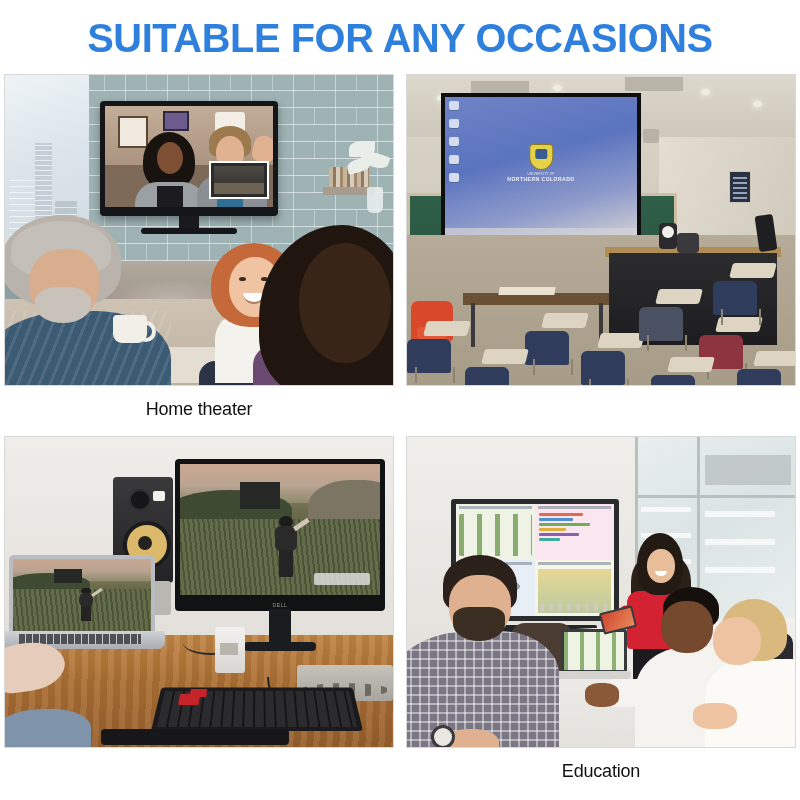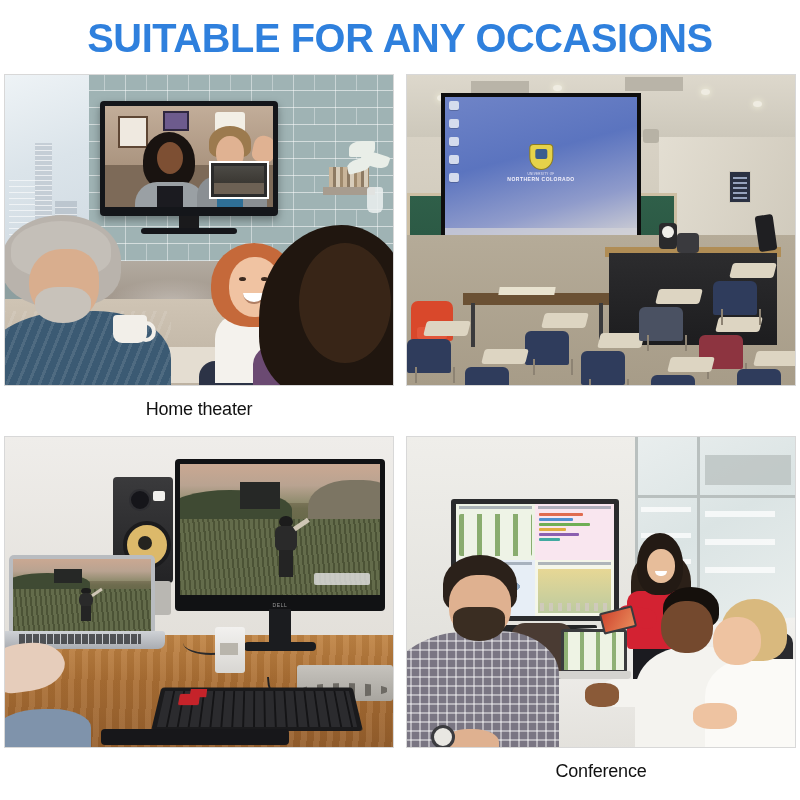--- a/index.html
+++ b/index.html
@@ -692,17 +692,17 @@
           </div>
 
           <div class="ed-woman2">
             <div class="ed-w2-body"></div>
             <div class="ed-w2-hair"></div>
             <div class="ed-w2-face"></div>
             <div class="ed-w2-hand"></div>
           </div>
         </div>
       </div>
-      <div class="caption">Conference</div>
+      <div class="caption">Education</div>
     </div>
 
   </div>
 </div>
 
 </body></html>

